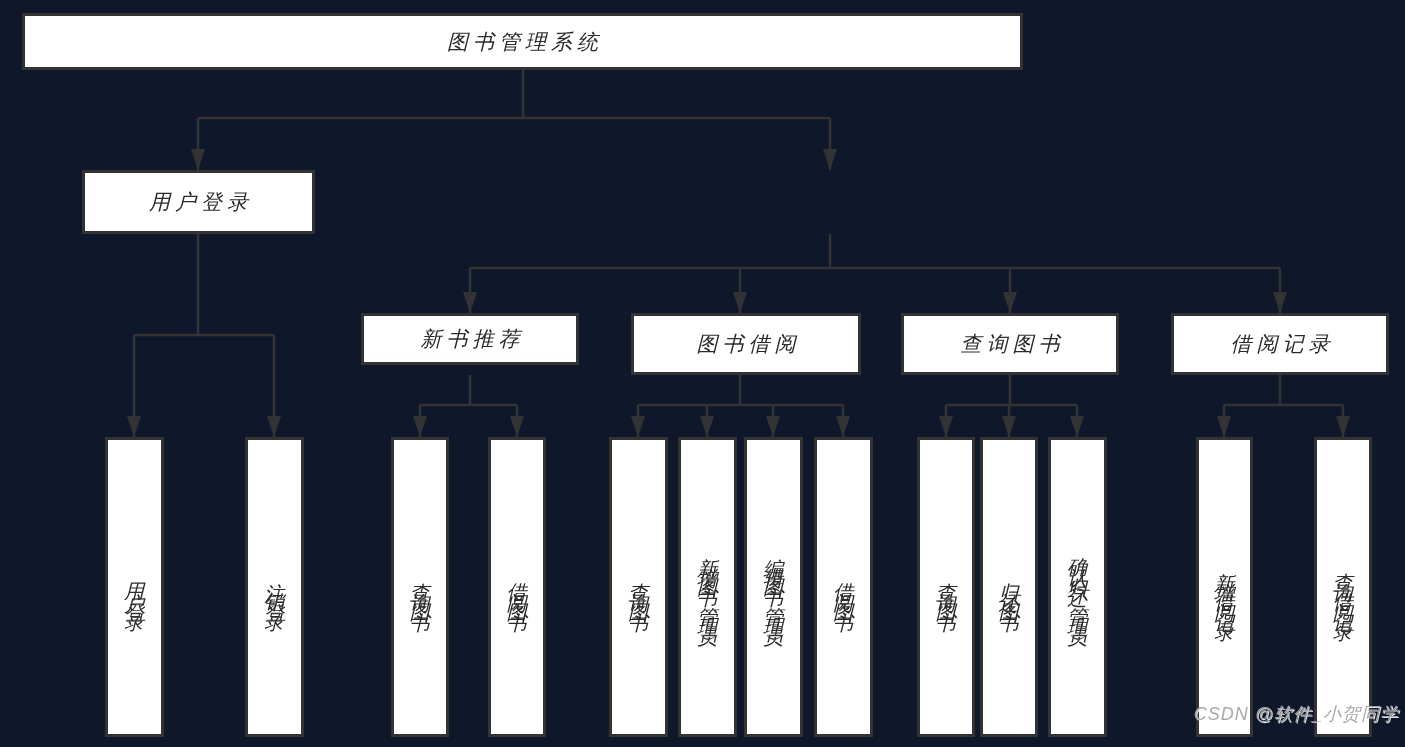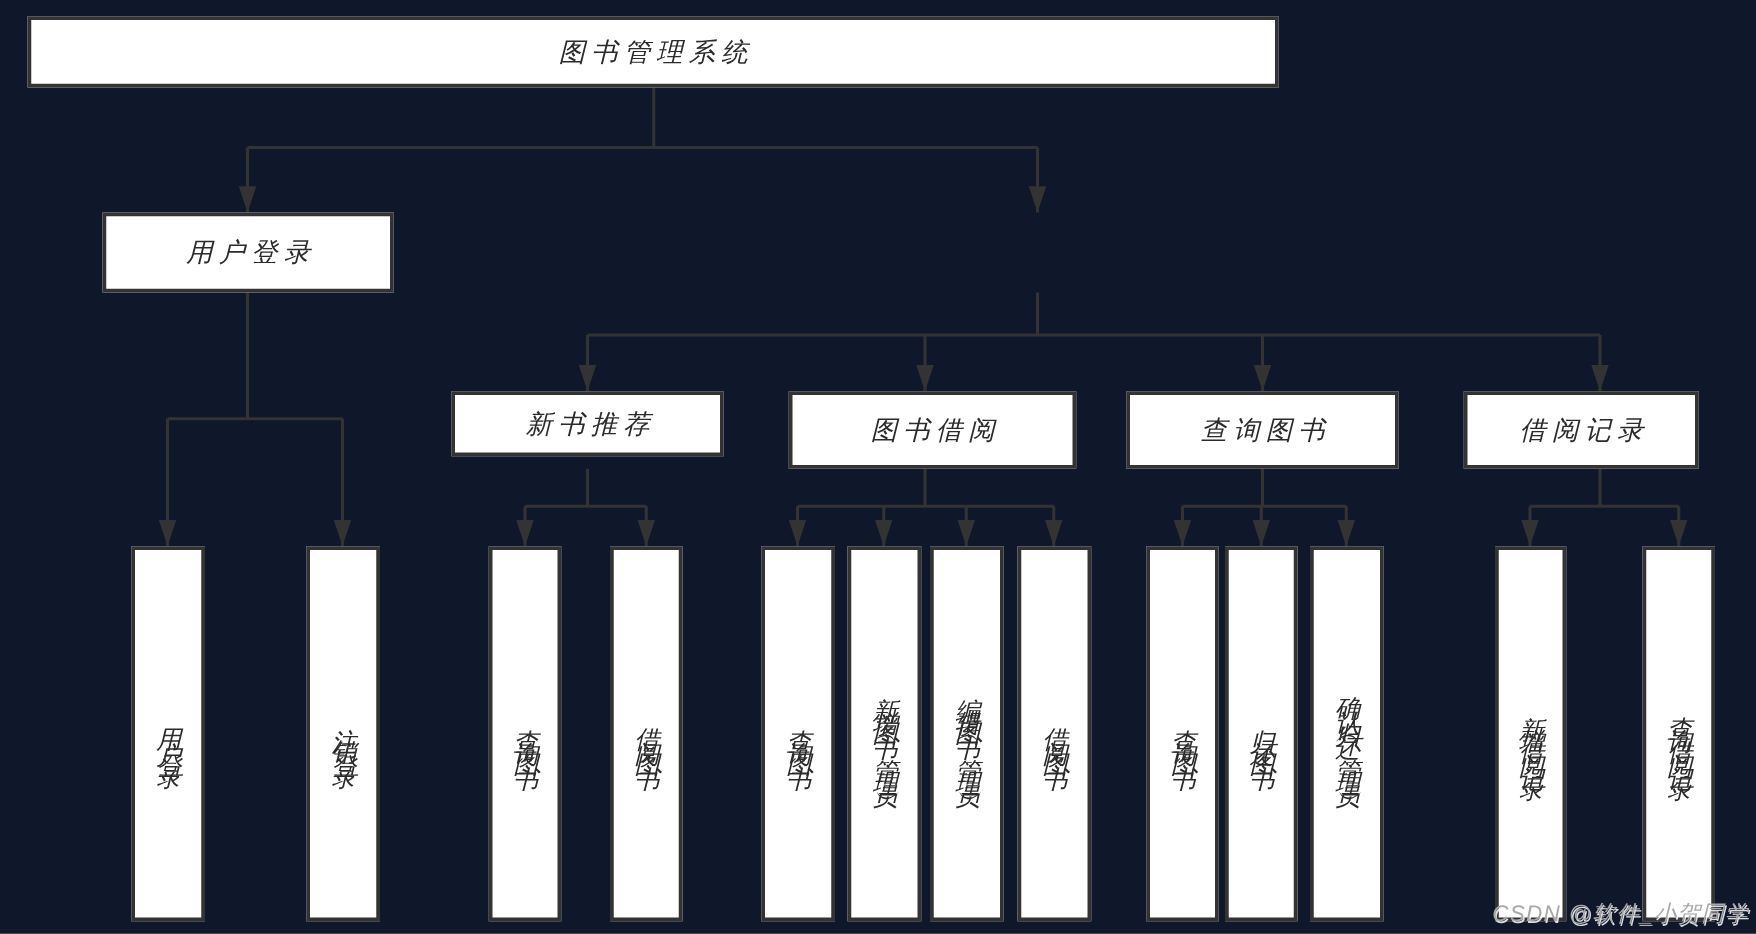--- a/index.html
+++ b/index.html
@@ -21,37 +21,37 @@
     writing-mode:vertical-lr;text-orientation:mixed;
     letter-spacing:10px;line-height:1;white-space:nowrap;
   }
   
   .n-root            {left:22px;  top:13px;  width:1001px;height:57px;}
   .n-user-login      {left:82px;  top:170px; width:233px; height:64px;}
   .n-book-mgmt       {left:712px; top:170px; width:235px; height:64px;}
   .n-new-book-rec    {left:361px; top:313px; width:218px; height:52px;}
   .n-book-borrow     {left:631px; top:313px; width:230px; height:62px;}
   .n-current-borrow  {left:901px; top:313px; width:218px; height:62px;}
-  .n-borrow-record   {left:1171px;top:313px; width:188px; height:62px;}
+  .n-borrow-record   {left:1171px;top:313px; width:218px; height:62px;}
   .leaf{top:437px;height:300px;}
   .n-leaf-user-login    {left:105px; width:59px;}
   .n-leaf-logout        {left:245px; width:59px;}
   .n-leaf-query-book-1  {left:391px; width:58px;}
   .n-leaf-borrow-book-1 {left:488px; width:58px;}
   .n-leaf-query-book-2  {left:609px; width:59px;}
   .n-leaf-add-book      {left:678px; width:59px;}
   .n-leaf-edit-book     {left:744px; width:59px;}
   .n-leaf-borrow-book-2 {left:814px; width:59px;}
   .n-leaf-query-book-3  {left:917px; width:58px;}
   .n-leaf-return-book   {left:980px; width:58px;}
   .n-leaf-confirm-return{left:1048px;width:59px;}
   .n-leaf-add-record    {left:1196px;width:57px;}
   .n-leaf-query-record  {left:1314px;width:58px;}
   .watermark{
-    position:absolute;right:6px;bottom:4px;z-index:3;
+    position:absolute;right:6px;bottom:21px;z-index:3;
     color:#a8a8a8;font-size:18px;letter-spacing:1px;
     text-shadow:1px 1px 0 rgba(255,255,255,0.85);
   }
 </style>
 </head>
 <body>
 
 <div class="canvas">
 
   <svg class="connectors" viewBox="0 0 1405 747" xmlns="http://www.w3.org/2000/svg">

